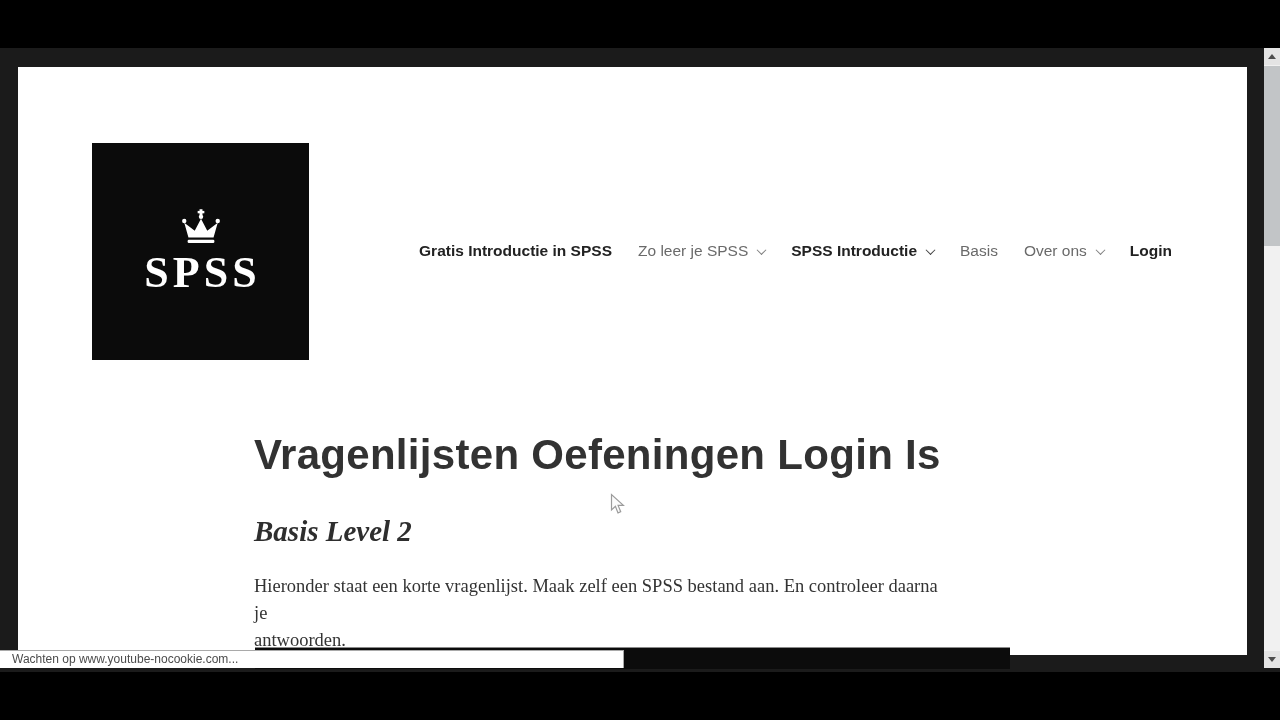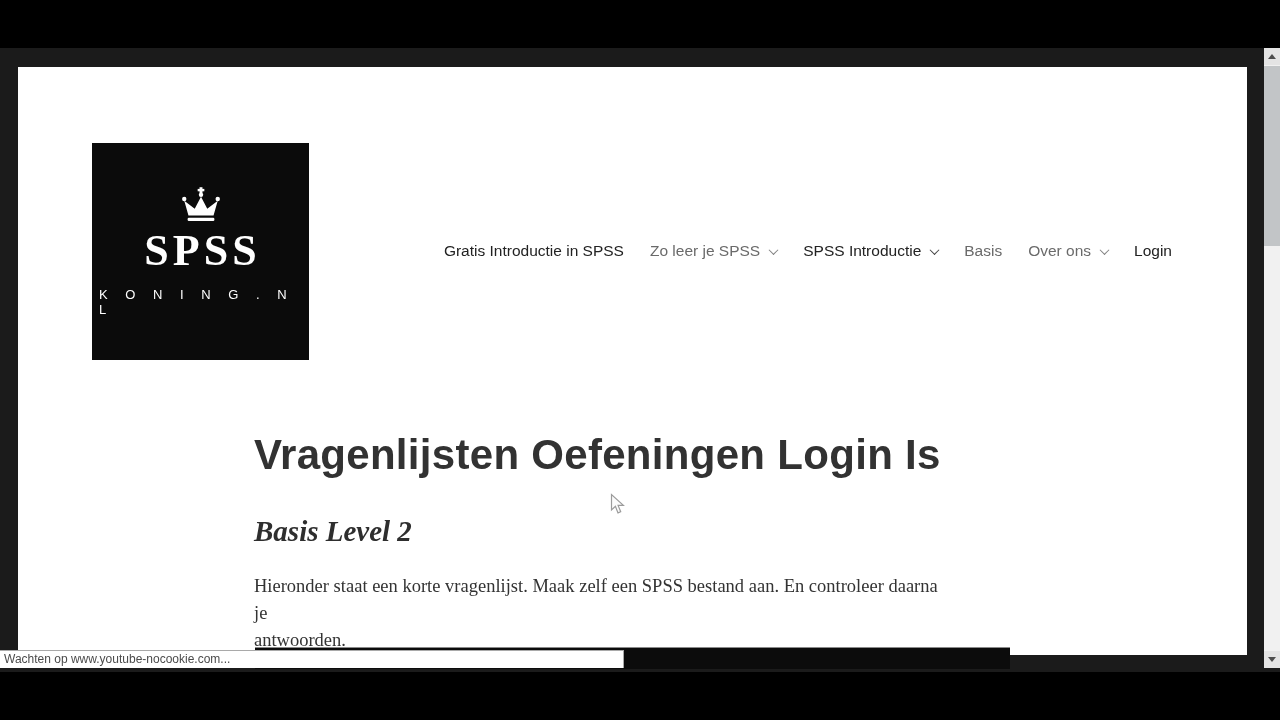--- a/index.html
+++ b/index.html
@@ -41,21 +41,21 @@
     margin-left: 7px; font-weight: 400;
   }
 
   
   .site-nav {
     top: 172px; right: 75px; height: 24px;
     display: flex; align-items: center; gap: 26px;
     font-size: 15.5px; color: #6a6a6a; white-space: nowrap;
   }
   .nav-item { display: flex; align-items: center; cursor: pointer; }
-  .nav-item.strong { color: #222; font-weight: 400; }
+  .nav-item.strong { color: #222; font-weight: 700; }
   .chev {
     display: inline-block; width: 6px; height: 6px;
     border-left: 1.7px solid currentColor; border-bottom: 1.7px solid currentColor;
     transform: rotate(-45deg) translate(1px, -1px);
     margin-left: 10px; opacity: .85;
   }
 
   
   .page-title {
     left: 236px; top: 365px; width: 900px;
@@ -78,21 +78,21 @@
   .video-embed {
     left: 255px; top: 647px; width: 755px; height: 21px;
     background: #0c0c0c; border-top: 1px solid #8a8a8a;
   }
 
   
   .status-bubble {
     left: 0; top: 650px; width: 624px; height: 18px;
     background: #fff; border-top: 1px solid #a9a9a9; border-right: 1px solid #a9a9a9;
     font-size: 12px; color: #4b4b4b; line-height: 17px;
-    padding-left: 4px; box-sizing: border-box; white-space: nowrap; overflow: hidden;
+    padding-left: 12px; box-sizing: border-box; white-space: nowrap; overflow: hidden;
   }
 
   
   .scrollbar {
     left: 1264px; top: 48px; width: 16px; height: 620px;
     background: #f1f1f1;
   }
   .scroll-btn {
     position: absolute; left: 0; width: 16px; height: 17px;
     background: #e4e4e4; display: flex; align-items: center; justify-content: center;
@@ -133,21 +133,20 @@
           <rect x="18.8" y="1.6" width="6.4" height="2.3"></rect>
           <path d="M6 13 L10 27 L34 27 L38 13 L28 20.5 L22 9 L16 20.5 Z"></path>
           <circle cx="6" cy="11.3" r="2.1"></circle>
           <circle cx="22" cy="7.3" r="2.1"></circle>
           <circle cx="38" cy="11.3" r="2.1"></circle>
           <rect x="9.2" y="29.2" width="25.6" height="3.2" rx="1.2"></rect>
         </g>
       </svg>
     </span>
     <span class="logo-title">SPSS</span>
-    <span class="logo-subtitle">K O N I N G . N L</span>
   </div>
 
   <nav class="abs site-nav">
     <div class="nav-item strong">
       <span>Gratis Introductie in SPSS</span>
     </div>
     <div class="nav-item">
       <span>Zo leer je SPSS</span>
       <span class="chev"></span>
     </div>

